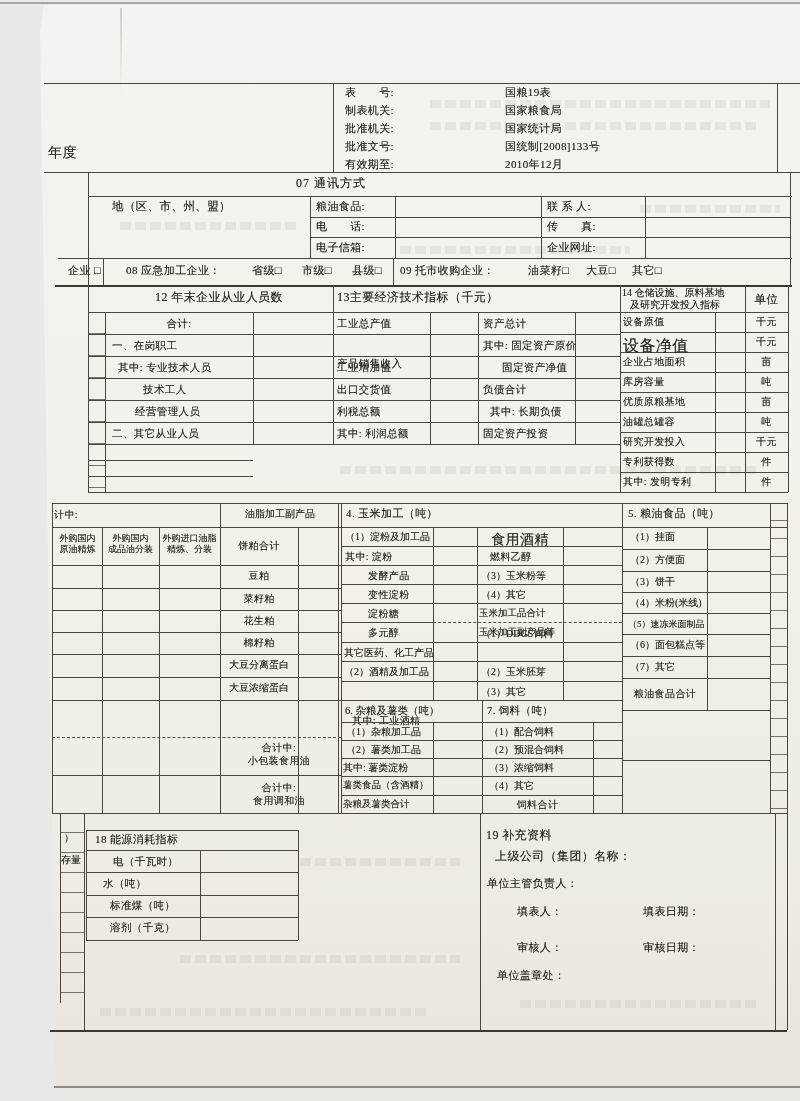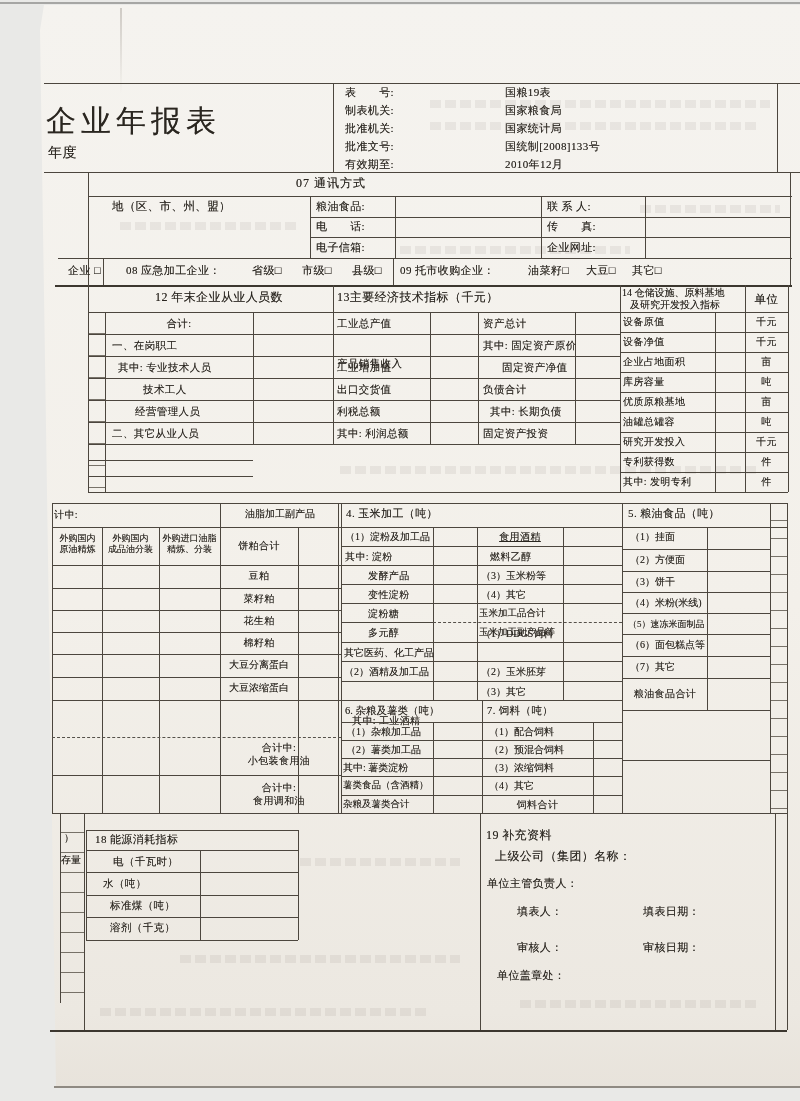--- a/index.html
+++ b/index.html
@@ -35,21 +35,20 @@
   <div class="bleedline" style="left:430px;top:122px;width:330px;"></div>
   <div class="bleedline" style="left:120px;top:222px;width:180px;"></div>
   <div class="bleedline" style="left:400px;top:246px;width:230px;"></div>
   <div class="bleedline" style="left:640px;top:205px;width:140px;"></div>
   <div class="bleedline" style="left:340px;top:466px;width:420px;"></div>
   <div class="bleedline" style="left:300px;top:858px;width:160px;"></div>
   <div class="bleedline" style="left:180px;top:955px;width:280px;"></div>
   <div class="bleedline" style="left:520px;top:1000px;width:240px;"></div>
   <div class="bleedline" style="left:100px;top:1008px;width:330px;"></div>
 
-  <div class="t" style="left:46px;top:102px;font-size:30px;letter-spacing:5px;">企业年报表</div>
   <div class="t" style="left:48px;top:144px;font-size:14px;">年度</div>
 
   <div class="hl" style="left:44px;top:83px;width:756px;"></div>
   <div class="vl" style="left:333px;top:83px;height:89px;"></div>
   <div class="vl" style="left:777px;top:83px;height:89px;"></div>
 
   <div class="t" style="left:345px;top:86px;font-size:11px;">表　　号:</div>
   <div class="t" style="left:505px;top:86px;font-size:11px;">国粮19表</div>
   <div class="t" style="left:345px;top:104px;font-size:11px;">制表机关:</div>
   <div class="t" style="left:505px;top:104px;font-size:11px;">国家粮食局</div>
@@ -147,21 +146,21 @@
 
   <div class="t" style="left:483px;top:317px;">资产总计</div>
   <div class="t" style="left:483px;top:339px;">其中: 固定资产原价</div>
   <div class="t" style="left:502px;top:361px;">固定资产净值</div>
   <div class="t" style="left:483px;top:383px;">负债合计</div>
   <div class="t" style="left:490px;top:405px;">其中: 长期负债</div>
   <div class="t" style="left:483px;top:427px;">固定资产投资</div>
 
   <div class="t" style="left:623px;top:316px;font-size:10px;">设备原值</div>
   <div class="t c" style="left:745px;top:316px;width:43px;font-size:10px;">千元</div>
-  <div class="t" style="left:623px;top:336px;font-size:10px;">设备净值</div>
+  <div class="t" style="left:623px;top:336px;font-size:16px;">设备净值</div>
   <div class="t c" style="left:745px;top:336px;width:43px;font-size:10px;">千元</div>
   <div class="t" style="left:623px;top:356px;font-size:10px;">企业占地面积</div>
   <div class="t c" style="left:745px;top:356px;width:43px;font-size:10px;">亩</div>
   <div class="t" style="left:623px;top:376px;font-size:10px;">库房容量</div>
   <div class="t c" style="left:745px;top:376px;width:43px;font-size:10px;">吨</div>
   <div class="t" style="left:623px;top:396px;font-size:10px;">优质原粮基地</div>
   <div class="t c" style="left:745px;top:396px;width:43px;font-size:10px;">亩</div>
   <div class="t" style="left:623px;top:416px;font-size:10px;">油罐总罐容</div>
   <div class="t c" style="left:745px;top:416px;width:43px;font-size:10px;">吨</div>
   <div class="t" style="left:623px;top:436px;font-size:10px;">研究开发投入</div>
@@ -233,21 +232,21 @@
   <div class="t" style="left:346px;top:507px;font-size:11px;">4. 玉米加工（吨）</div>
   <div class="t" style="left:345px;top:531px;font-size:10px;letter-spacing:0;">（1）淀粉及加工品</div>
   <div class="t" style="left:345px;top:551px;font-size:10px;">其中: 淀粉</div>
   <div class="t" style="left:368px;top:570px;font-size:10px;">发酵产品</div>
   <div class="t" style="left:368px;top:589px;font-size:10px;">变性淀粉</div>
   <div class="t" style="left:368px;top:608px;font-size:10px;">淀粉糖</div>
   <div class="t" style="left:368px;top:627px;font-size:10px;">多元醇</div>
   <div class="t" style="left:344px;top:647px;font-size:10px;letter-spacing:0;">其它医药、化工产品</div>
   <div class="t" style="left:344px;top:666px;font-size:10px;letter-spacing:0;">（2）酒精及加工品</div>
   <div class="t" style="left:352px;top:686px;font-size:10px;margin-top:29px;">其中: 工业酒精</div>
-  <div class="t c" style="left:477px;top:531px;width:86px;font-size:10px;text-decoration:underline;">食用酒精</div>
+  <div class="t c" style="left:477px;top:531px;width:86px;font-size:14px;">食用酒精</div>
   <div class="t" style="left:490px;top:551px;font-size:10px;">燃料乙醇</div>
   <div class="t" style="left:481px;top:570px;font-size:10px;letter-spacing:0;">（3）玉米粉等</div>
   <div class="t" style="left:481px;top:589px;font-size:10px;letter-spacing:0;">（4）其它</div>
   <div class="t" style="left:479px;top:608px;font-size:9.5px;letter-spacing:0;">玉米加工品合计</div>
   <div class="t" style="left:479px;top:627px;font-size:9.5px;letter-spacing:0;">玉米加工副产品等</div>
   <div class="t" style="left:481px;top:612px;font-size:10px;letter-spacing:0;margin-top:16px;">（1）DDGS饲料</div>
   <div class="t" style="left:481px;top:666px;font-size:10px;letter-spacing:0;">（2）玉米胚芽</div>
   <div class="t" style="left:481px;top:686px;font-size:10px;letter-spacing:0;">（3）其它</div>
 
   <div class="hl" style="left:341px;top:722px;width:281px;"></div>

